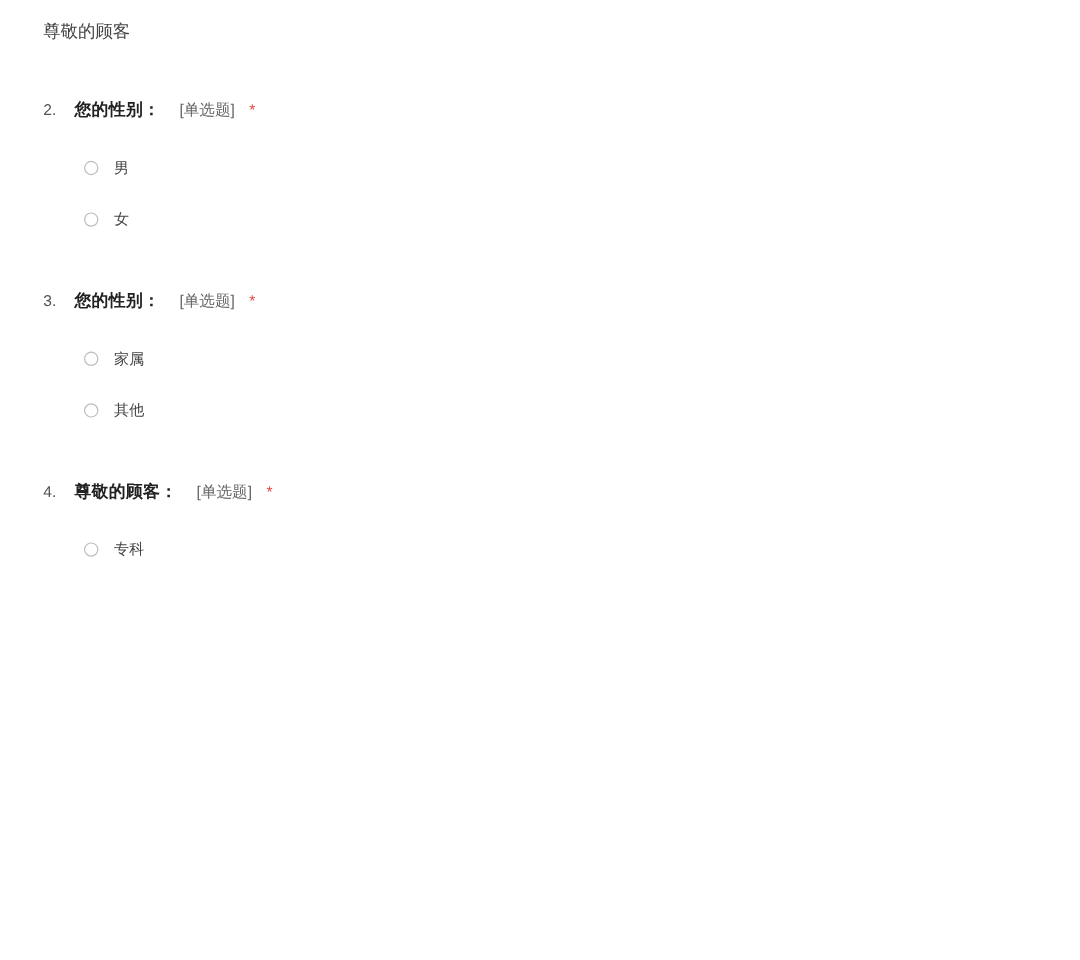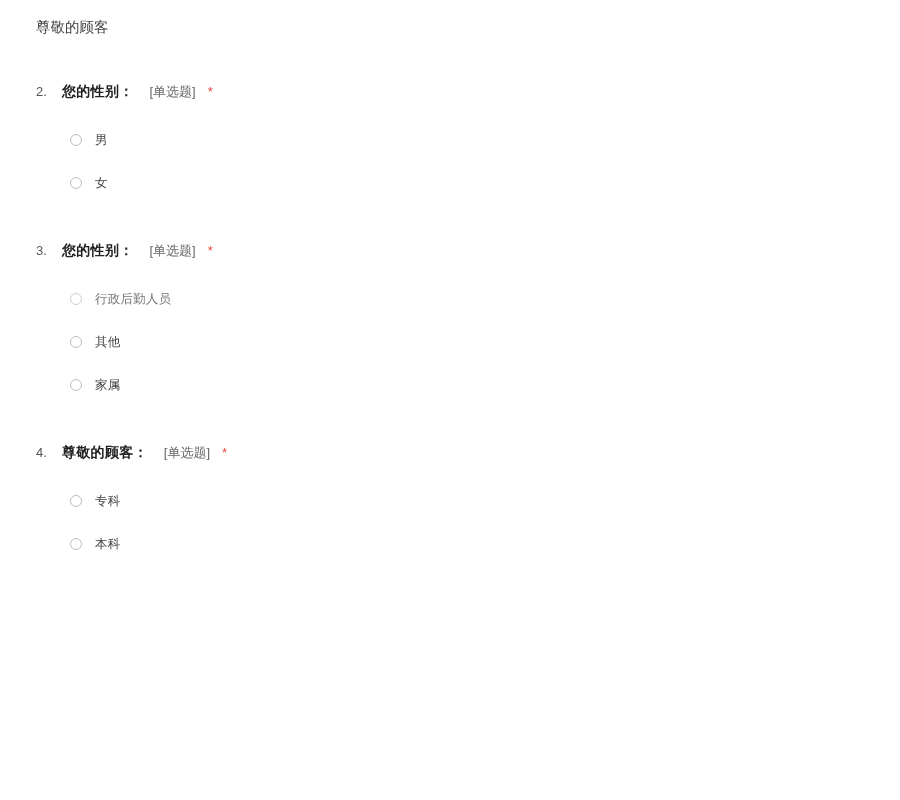--- a/index.html
+++ b/index.html
@@ -136,48 +136,40 @@
     </div>
 
     <div class="question">
       <div class="q-head">
         <span class="q-num">3.</span>
         <span class="q-title">您的性别：</span>
         <span class="q-type">[单选题]</span>
         <span class="q-required">*</span>
       </div>
       <div class="options">
-        <div class="option muted">
+        <div class="option">
           <span class="radio"></span>
-          <span class="option-label">行政后勤人员</span>
+          <span class="option-label">家属</span>
         </div>
         <div class="option">
           <span class="radio"></span>
           <span class="option-label">其他</span>
-        </div>
-        <div class="option">
-          <span class="radio"></span>
-          <span class="option-label">家属</span>
         </div>
       </div>
     </div>
 
     <div class="question">
       <div class="q-head">
         <span class="q-num">4.</span>
         <span class="q-title">尊敬的顾客：</span>
         <span class="q-type">[单选题]</span>
         <span class="q-required">*</span>
       </div>
       <div class="options">
         <div class="option">
           <span class="radio"></span>
           <span class="option-label">专科</span>
         </div>
-        <div class="option">
-          <span class="radio"></span>
-          <span class="option-label">本科</span>
-        </div>
       </div>
     </div>
 
   </div>
 </div>
 
 </body></html>

